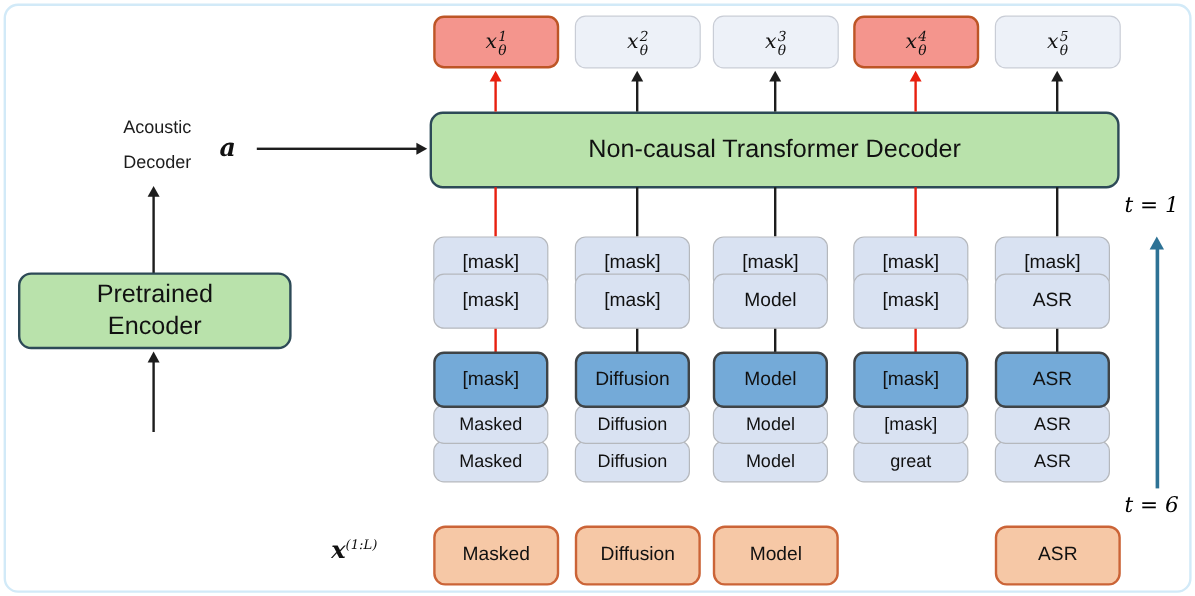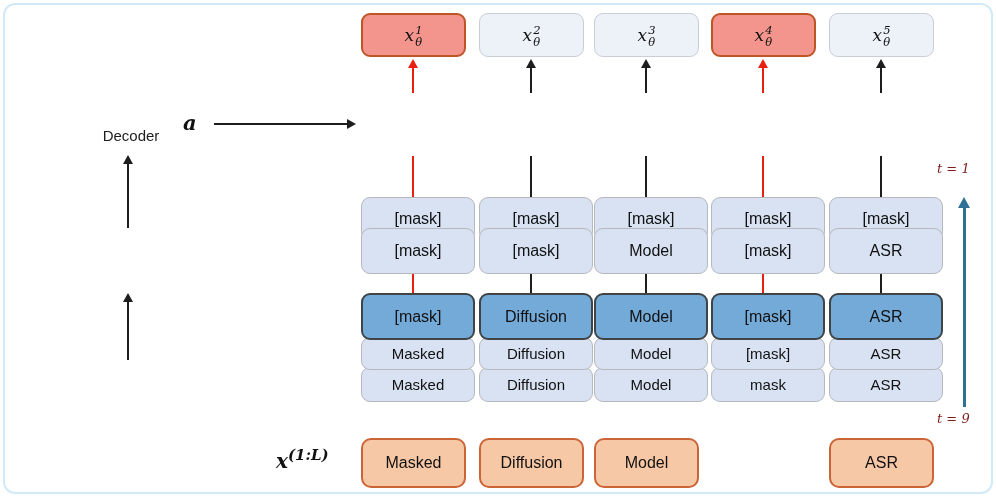--- a/index.html
+++ b/index.html
@@ -6,21 +6,21 @@
   .canvas{position:relative;width:996px;height:497px;background:#fff;overflow:hidden;
           font-family:"Liberation Sans",sans-serif;color:#111;}
   .frame{position:absolute;left:3px;top:3px;right:3px;bottom:3px;border:2.5px solid #d2eaf8;border-radius:12px;}
 
   
   .box{position:absolute;display:flex;align-items:center;justify-content:center;text-align:center;box-sizing:border-box;}
   .green{background:#b9e2ab;border:2.5px solid #2d4a57;border-radius:11px;}
   .orange{background:#f6c8a6;border:2.5px solid #cb6437;border-radius:10px;}
   .salmon{background:#f4958d;border:2.5px solid #bd5526;border-radius:9px;}
   .pale{background:#edf1f8;border:1.5px solid #c9cdd6;border-radius:9px;}
-  .card{position:absolute;width:114px;display:flex;align-items:center;justify-content:center;
+  .card{position:absolute;width:96px;display:flex;align-items:center;justify-content:center;
         background:#d9e2f2;border:1.5px solid #b5b8bd;border-radius:9px;box-sizing:border-box;
         font-size:16px;color:#111;}
   .card.dark{background:#74aad8;border:2.5px solid #3f4447;font-size:16px;}
   .card.sm{font-size:15px;}
 
   
   .red{color:#e8200f;}
   .blk{color:#1d1d1d;}
   .steel{color:#2d7295;}
   .conn{position:absolute;width:2px;background:currentColor;z-index:0;}
@@ -42,39 +42,47 @@
   .decoder-box{left:358px;top:93px;width:575px;height:64px;font-size:21px;}
   .outbox{top:13px;width:105px;height:44px;}
   .inbox{top:438px;width:105px;height:50px;font-size:16px;}
 
   .math{font-family:"DejaVu Serif",serif;font-style:italic;}
   .a-sym{position:absolute;left:183px;top:110px;font-size:21px;font-weight:bold;}
   .xout{font-size:17px;display:inline-flex;align-items:center;}
   .xout .stack{display:inline-flex;flex-direction:column;align-items:flex-start;margin-left:1px;
                font-size:11.5px;line-height:1.05;transform:translateY(1px);}
   .xin{position:absolute;left:276px;top:446px;font-size:20px;font-weight:bold;}
-  .xin sup{font-size:15px;font-weight:bold;}
-  .tlabel{position:absolute;font-size:13px;color:#7f1d1d;}
+  .xin sup{font-size:11px;font-weight:normal;}
+  .tlabel{position:absolute;font-size:18px;color:#000000;}
 </style>
 </head>
 <body>
 
 <div class="canvas">
   <div class="frame"></div>
 
+  <div class="lbl" style="left:71px;top:98px;width:120px;">Acoustic</div>
   <div class="lbl" style="left:71px;top:127px;width:120px;">Decoder</div>
   <div class="arrow-up blk" style="left:127px;top:163px;height:65px;"></div>
 
+  <div class="box green encoder-box">
+    <div>Pretrained</div>
+    <div>Encoder</div>
+  </div>
 
   <div class="arrow-up blk" style="left:127px;top:301px;height:59px;"></div>
 
 
   <div class="math a-sym">a</div>
   <div class="arrow-right blk" style="left:214px;top:123px;width:134px;"></div>
 
+  <div class="box green decoder-box">
+    <span>Non-causal Transformer Decoder</span>
+  </div>
 
   <div class="arrow-up red" style="left:412px;top:67px;height:26px;"></div>
   <div class="arrow-up blk" style="left:530px;top:67px;height:26px;"></div>
   <div class="arrow-up blk" style="left:645px;top:67px;height:26px;"></div>
   <div class="arrow-up red" style="left:762px;top:67px;height:26px;"></div>
   <div class="arrow-up blk" style="left:880px;top:67px;height:26px;"></div>
 
   <div class="box salmon outbox" style="left:361px;">
     <span class="math xout">
         <span>x</span>
@@ -183,21 +191,21 @@
       <span>[mask]</span>
     </div>
   <div class="conn red" style="left:762px;top:273px;height:21px;"></div>
   <div class="card dark" style="left:711px;top:293px;height:47px;z-index:3;">
       <span>[mask]</span>
     </div>
   <div class="card sm" style="left:711px;top:337px;height:33px;z-index:2;">
       <span>[mask]</span>
     </div>
   <div class="card sm" style="left:711px;top:367px;height:35px;z-index:1;">
-      <span>mask</span>
+      <span>great</span>
     </div>
 
   <div class="conn blk" style="left:880px;top:156px;height:41px;"></div>
   <div class="card" style="left:829px;top:197px;height:44px;z-index:1;">
       <span>[mask]</span>
     </div>
   <div class="card" style="left:829px;top:228px;height:46px;z-index:2;">
       <span>ASR</span>
     </div>
   <div class="conn blk" style="left:880px;top:273px;height:21px;"></div>
@@ -220,14 +228,14 @@
     </div>
   <div class="box orange inbox" style="left:594px;">
       <span>Model</span>
     </div>
   <div class="box orange inbox" style="left:829px;">
       <span>ASR</span>
     </div>
 
   <div class="tlabel math" style="left:937px;top:161px;">t = 1</div>
   <div class="arrow-up steel big" style="left:963px;top:207px;height:200px;"></div>
-  <div class="tlabel math" style="left:937px;top:411px;">t = 9</div>
+  <div class="tlabel math" style="left:937px;top:411px;">t = 6</div>
 </div>
 
 </body></html>

